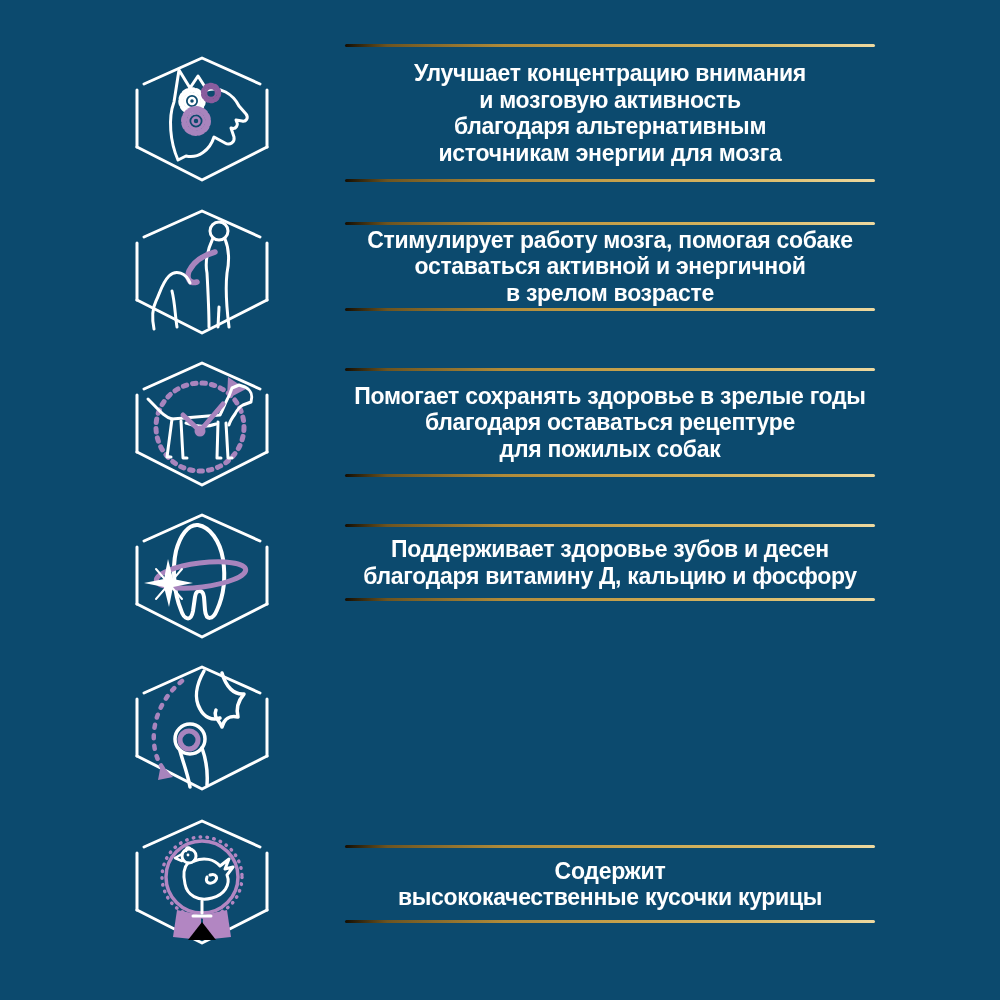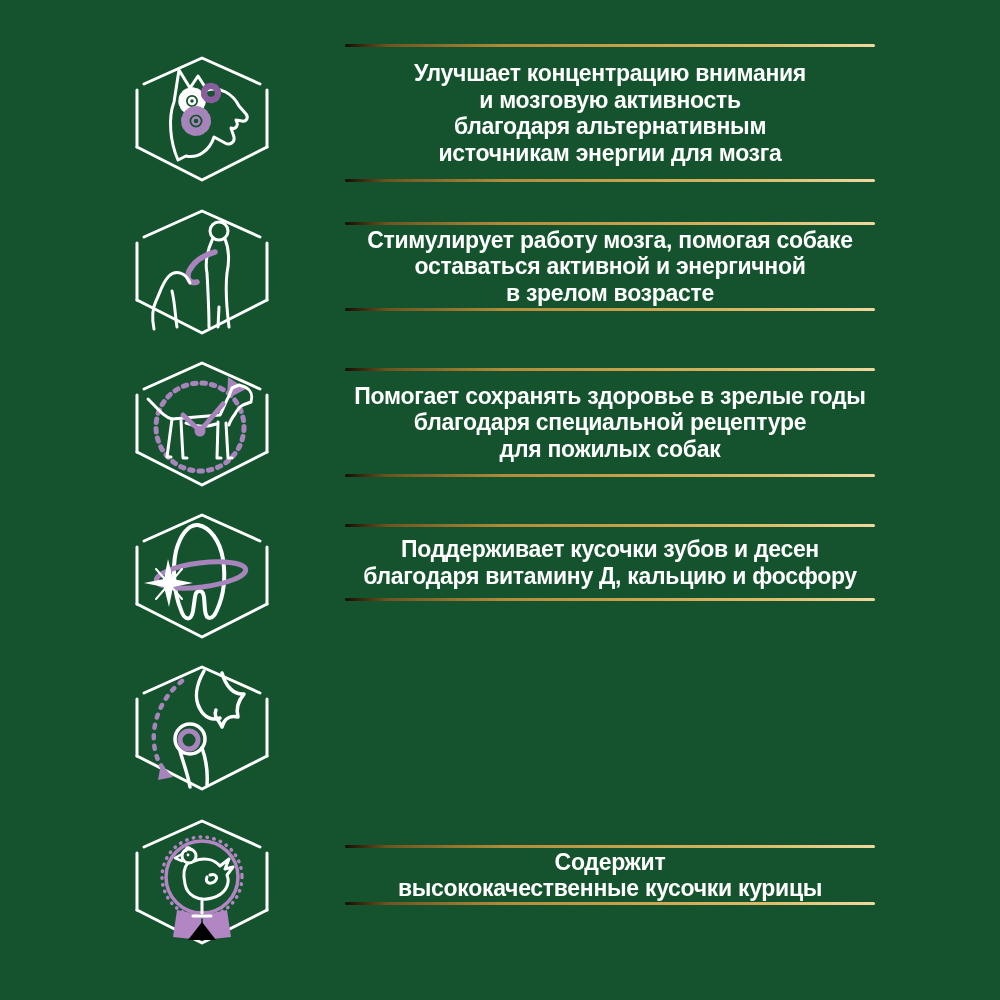--- a/index.html
+++ b/index.html
@@ -1,17 +1,17 @@
 <!DOCTYPE html>
 <html><head>
 <meta charset="utf-8">
 <style>
   html,body{margin:0;padding:0;background:#000;}
   .stage{
-    position:relative;width:1000px;height:1000px;background:#14532d;overflow:hidden;
+    position:relative;width:1000px;height:1000px;background:#0c4a6e;overflow:hidden;
     font-family:"Liberation Sans", sans-serif;
     text-decoration:underline;
   }
   .icon-box{position:absolute;left:132px;width:140px;height:130px;}
   .icon-box svg{display:block;width:140px;height:130px;}
   .panel{
     position:absolute;left:345px;width:530px;
     display:flex;flex-direction:column;
   }
   .gold-line{
@@ -111,21 +111,21 @@
       <path class="w" stroke-width="3" d="M54 64 C64 68 76 68 84 65"></path>
 
       <path class="p" stroke-width="5" d="M68 72 L91 45"></path>
       <path class="p" stroke-width="5" d="M68 72 L51 56"></path>
       <circle class="pf" cx="68" cy="72" r="5.5"></circle>
     </svg>
   </div>
   <div class="panel" style="top:368px;height:109px">
     <div class="gold-line"></div>
     <div class="feature-text">Помогает сохранять здоровье в зрелые годы
-благодаря специальной рецептуре
+благодаря оставаться рецептуре
 для пожилых собак</div>
     <div class="gold-line"></div>
   </div>
 
   <div class="icon-box" style="top:511px">
     <svg viewBox="0 0 140 130">
       <path class="w" stroke-width="3" d="M12 30 L70 4 L128 30"></path>
       <path class="w" stroke-width="3" d="M5 36 L5 93"></path>
       <path class="w" stroke-width="3" d="M135 36 L135 93"></path>
       <path class="w" stroke-width="3" d="M5 93 L70 126 L135 93"></path>
@@ -133,21 +133,21 @@
       <path class="w" stroke-width="4" d="M66 14 C78 16 88 30 91 48 C94 68 91 86 85 99 C81 109 74 110 73 99 L72 86 C71 78 64 78 63 86 L61 100 C59 111 52 109 49 99 C42 82 40 58 44 40 C48 25 56 13 66 14 Z"></path>
 
       <ellipse class="p" stroke-width="5" cx="69" cy="64" rx="45" ry="12" transform="rotate(-7 69 64)"></ellipse>
 
       <polygon fill="#ffffff" points="36,48 41,68 61,72 41,76 37,96 32,76 12,72 32,68"></polygon>
       <path class="w" stroke-width="2" d="M24 58 L50 88 M50 58 L24 88"></path>
     </svg>
   </div>
   <div class="panel" style="top:524px;height:77px">
     <div class="gold-line"></div>
-    <div class="feature-text">Поддерживает кусочки зубов и десен
+    <div class="feature-text">Поддерживает здоровье зубов и десен
 благодаря витамину Д, кальцию и фосфору</div>
     <div class="gold-line"></div>
   </div>
 
   <div class="icon-box" style="top:663px">
     <svg viewBox="0 0 140 130">
       <path class="w" stroke-width="3" d="M12 30 L70 4 L128 30"></path>
       <path class="w" stroke-width="3" d="M5 36 L5 93"></path>
       <path class="w" stroke-width="3" d="M135 36 L135 93"></path>
       <path class="w" stroke-width="3" d="M5 93 L70 126 L135 93"></path>
@@ -183,20 +183,20 @@
       <path class="w" stroke-width="2.5" d="M54 34 C53 30 58 29 59 33"></path>
       <circle class="w" stroke-width="3" cx="57" cy="39" r="7"></circle>
       <path class="w" stroke-width="2.5" d="M50 37 L43 41 L50 44"></path>
       <circle fill="#ffffff" cx="56" cy="38" r="1.4"></circle>
       <path class="w" stroke-width="3" d="M62 44 C72 40 82 42 88 49 L97 42 L93 52 L101 50 L95 58 C99 68 92 78 80 81 C66 85 55 78 53 67 C51 58 52 50 56 46"></path>
       <path class="w" stroke-width="3" d="M78 58 C84 56 87 61 82 65 C77 68 73 65 75 60"></path>
       <path class="w" stroke-width="3" d="M70 84 L70 96"></path>
       <path class="w" stroke-width="3" d="M61 99 L79 99"></path>
     </svg>
   </div>
-  <div class="panel" style="top:845px;height:60px">
+  <div class="panel" style="top:845px;height:78px">
     <div class="gold-line"></div>
     <div class="feature-text">Содержит
 высококачественные кусочки курицы</div>
     <div class="gold-line"></div>
   </div>
 
 </div>
 
 </body></html>

